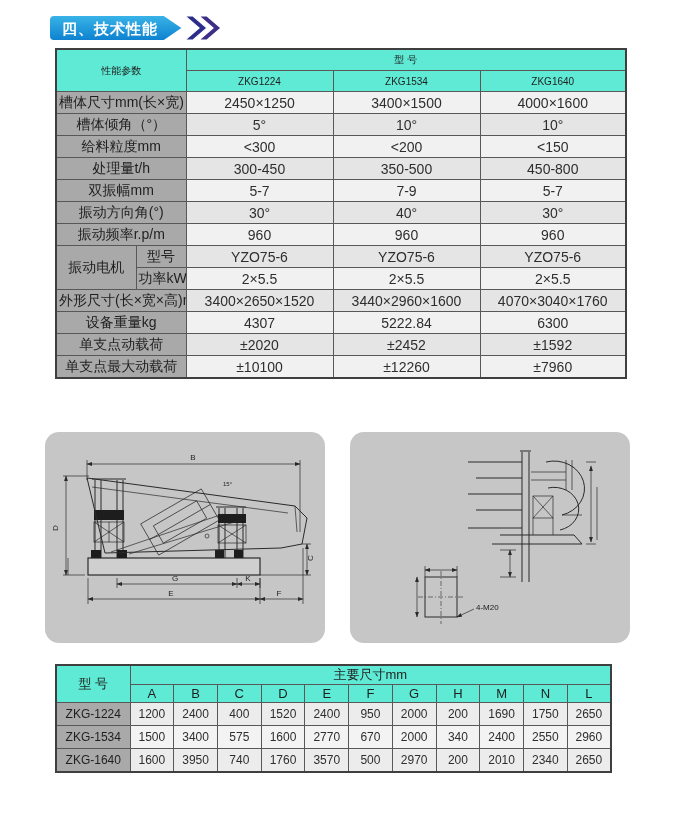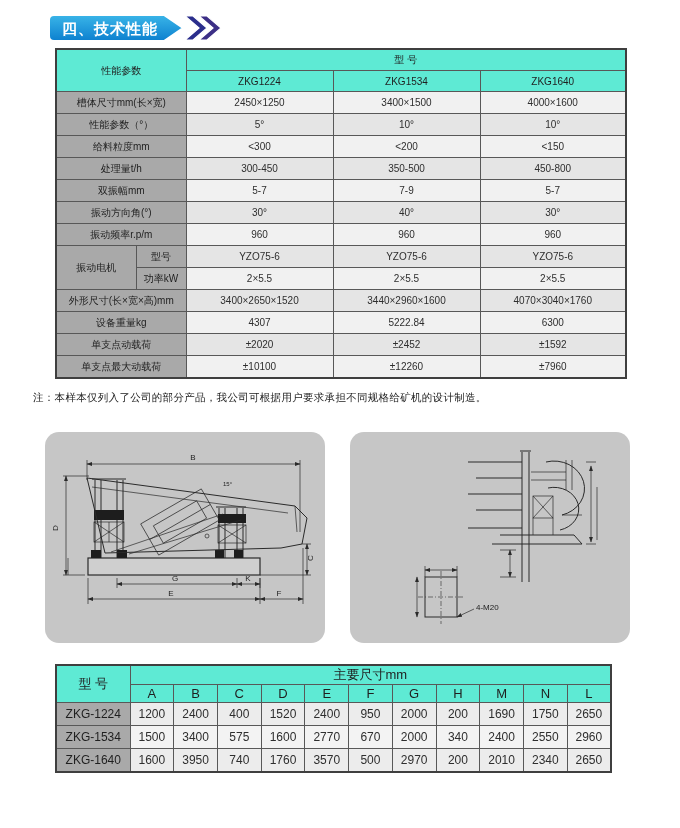--- a/index.html
+++ b/index.html
@@ -8,21 +8,21 @@
 
   
   .banner{position:absolute;left:46px;top:13px;}
 
   
   table{border-collapse:collapse;table-layout:fixed;}
   table.spec{position:absolute;left:55px;top:48px;width:570px;border:2px solid #3f3f3f;}
   table.dim{position:absolute;left:55px;top:664px;width:557px;border:2px solid #3f3f3f;}
   th,td{border:1px solid #585858;text-align:center;vertical-align:middle;padding:0 2px;font-weight:normal;overflow:hidden;white-space:nowrap;}
   table.spec th{height:20px;font-size:10px;}
-  table.spec td{height:21px;font-size:10px;}
+  table.spec td{height:21px;font-size:14px;}
   table.dim th{height:17px;font-size:13px;}
   table.dim td{height:22px;font-size:12px;}
   .hdr{background:#5eead4;color:#1f1f1f;}
   td.lbl{background:#a9a9a9;color:#1f1f1f;}
   td.val{background:#ededed;}
   table.spec tbody tr:nth-child(odd) td.val{background:#f1f1f1;}
   table.spec tbody tr:nth-child(even) td.val{background:#e5e5e5;}
   table.dim tbody tr:nth-child(odd) td.val{background:#ececec;}
   table.dim tbody tr:nth-child(even) td.val{background:#f3f3f3;}
 
@@ -80,21 +80,21 @@
       </tr>
     </thead>
     <tbody>
         <tr>
           <td class="lbl" colspan="2">槽体尺寸mm(长×宽)</td>
           <td class="val">2450×1250</td>
           <td class="val">3400×1500</td>
           <td class="val">4000×1600</td>
         </tr>
         <tr>
-          <td class="lbl" colspan="2">性能参数（°）</td>
+          <td class="lbl" colspan="2">槽体倾角（°）</td>
           <td class="val">5°</td>
           <td class="val">10°</td>
           <td class="val">10°</td>
         </tr>
         <tr>
           <td class="lbl" colspan="2">给料粒度mm</td>
           <td class="val">&lt;300</td>
           <td class="val">&lt;200</td>
           <td class="val">&lt;150</td>
         </tr>
@@ -155,21 +155,20 @@
         </tr>
         <tr>
           <td class="lbl" colspan="2">单支点最大动载荷</td>
           <td class="val">±10100</td>
           <td class="val">±12260</td>
           <td class="val">±7960</td>
         </tr>
       </tbody>
   </table>
 
-  <div class="note">注：本样本仅列入了公司的部分产品，我公司可根据用户要求承担不同规格给矿机的设计制造。</div>
 
   <div class="panel lp">
     <svg width="280" height="211" viewBox="0 0 280 211">
       <defs>
         <marker id="ar" viewBox="0 0 10 10" markerWidth="8" markerHeight="8" refX="9" refY="5" orient="auto-start-reverse">
           <path d="M0,1.5 L10,5 L0,8.5 Z" fill="#2a2a2a"></path>
         </marker>
       </defs>
 
       <path class="thin" d="M42,28 V48 M255,28 V100"></path>

